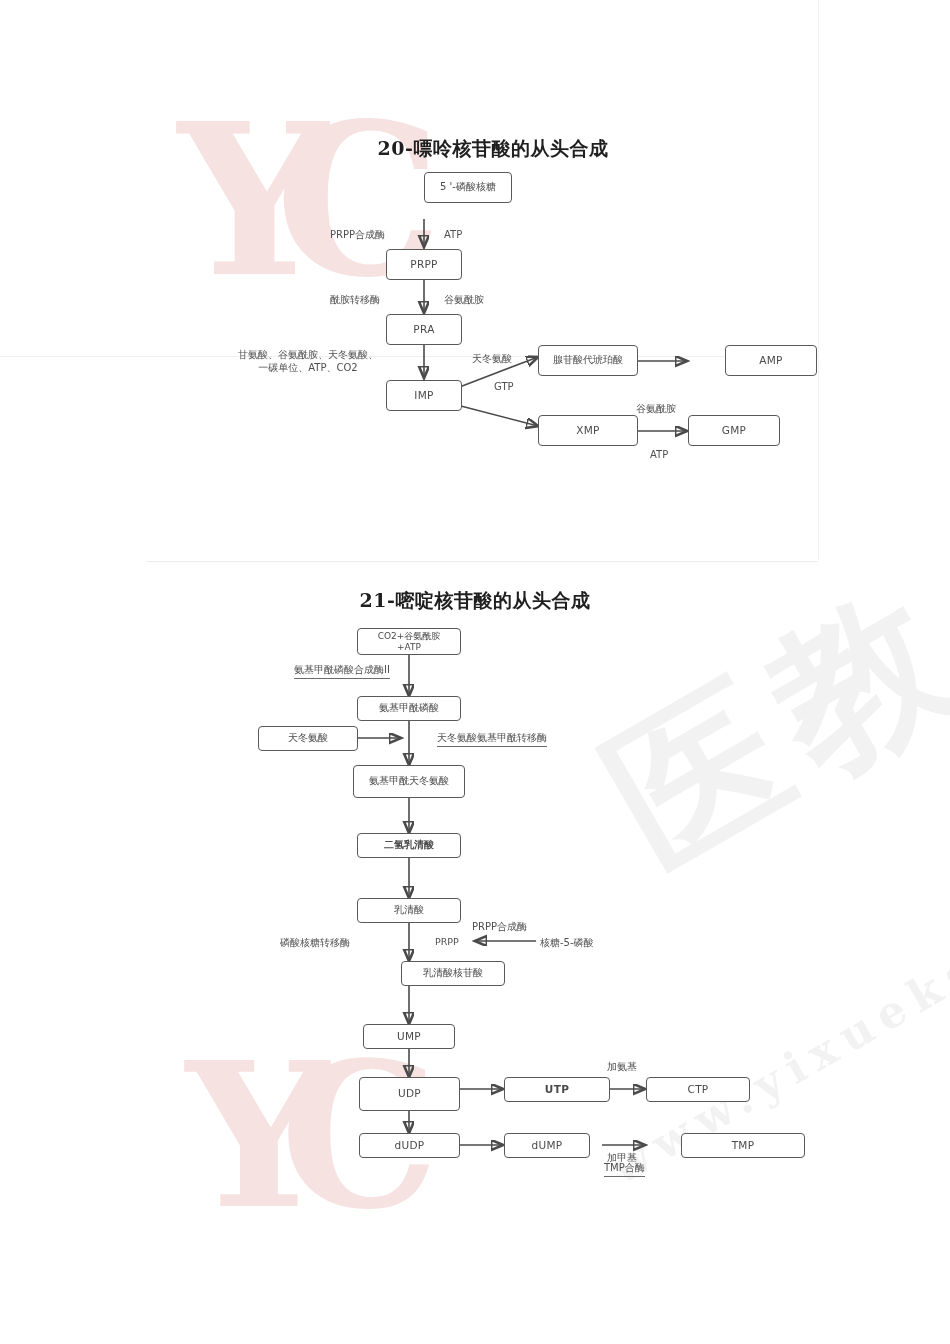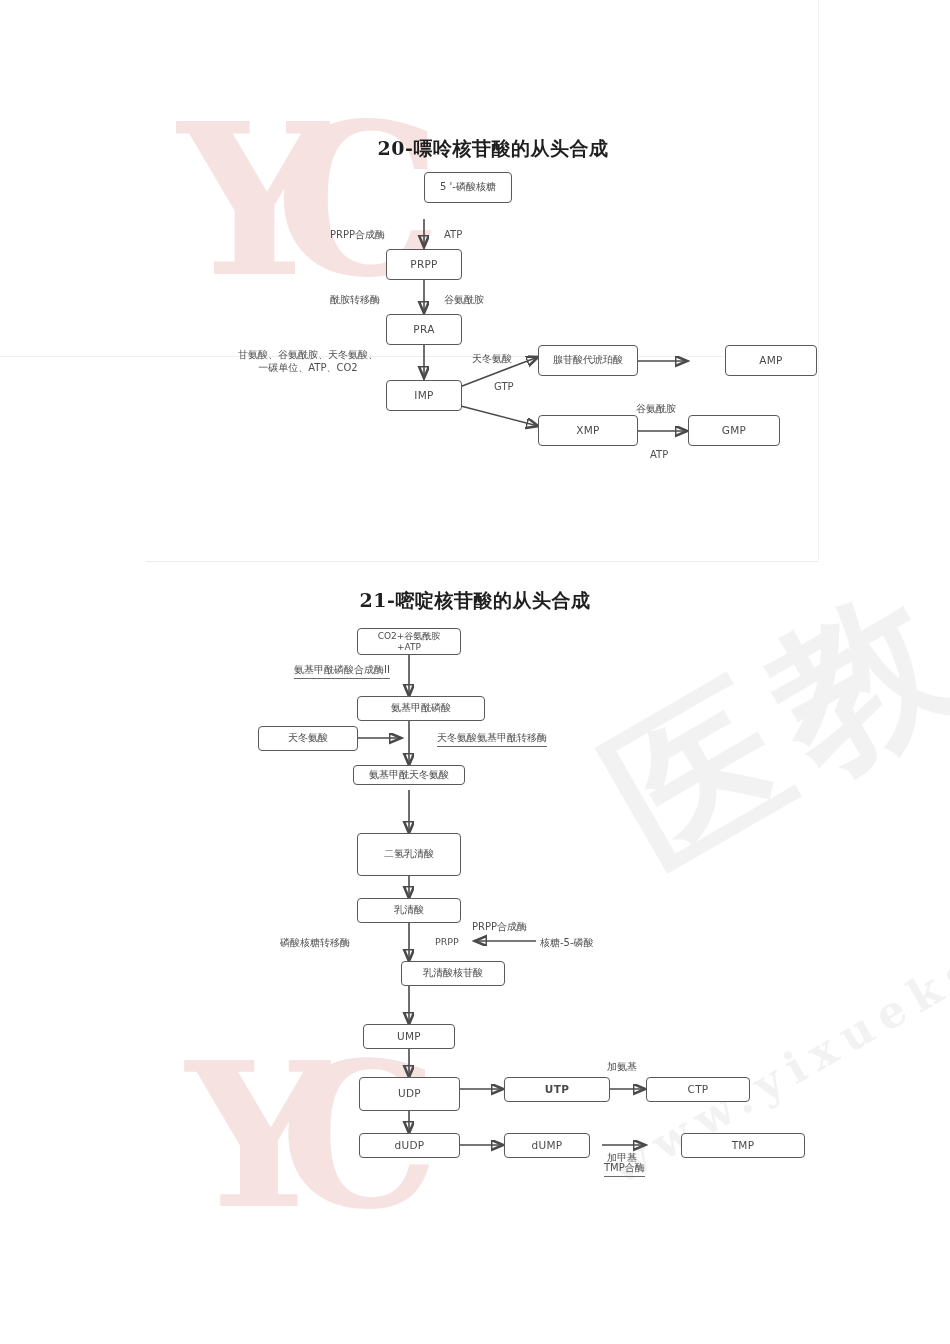--- a/index.html
+++ b/index.html
@@ -249,27 +249,27 @@
         <line x1="602" y1="1089" x2="645" y2="1089" marker-end="url(#ah2)"></line>
 
         <line x1="460" y1="1145" x2="503" y2="1145" marker-end="url(#ah2)"></line>
 
         <line x1="602" y1="1145" x2="645" y2="1145" marker-end="url(#ah2)"></line>
       </svg>
 
       <div class="node two" style="left:357px; top:628px; width:104px; height:27px; white-space:pre-line; font-size:9px;">CO2+谷氨酰胺
 +ATP</div>
 
-      <div class="node" style="left:357px; top:696px; width:128px; height:25px;">氨基甲酰磷酸</div>
+      <div class="node" style="left:357px; top:696px; width:104px; height:25px;">氨基甲酰磷酸</div>
 
       <div class="node" style="left:258px; top:726px; width:100px; height:25px;">天冬氨酸</div>
 
-      <div class="node" style="left:353px; top:765px; width:112px; height:20px;">氨基甲酰天冬氨酸</div>
-
-      <div class="node" style="left:357px; top:833px; width:104px; height:43px;">二氢乳清酸</div>
+      <div class="node" style="left:353px; top:765px; width:112px; height:33px;">氨基甲酰天冬氨酸</div>
+
+      <div class="node" style="left:357px; top:833px; width:104px; height:25px;font-weight:bold;">二氢乳清酸</div>
 
       <div class="node" style="left:357px; top:898px; width:104px; height:25px;">乳清酸</div>
 
       <div class="node" style="left:357px; top:961px; width:104px; height:25px;margin-left:44px;">乳清酸核苷酸</div>
 
       <div class="node lat" style="left:363px; top:1024px; width:92px; height:25px;">UMP</div>
 
       <div class="node lat" style="left:359px; top:1077px; width:101px; height:34px;">UDP</div>
 
       <div class="node lat" style="left:504px; top:1077px; width:106px; height:25px;font-weight:bold;">UTP</div>

